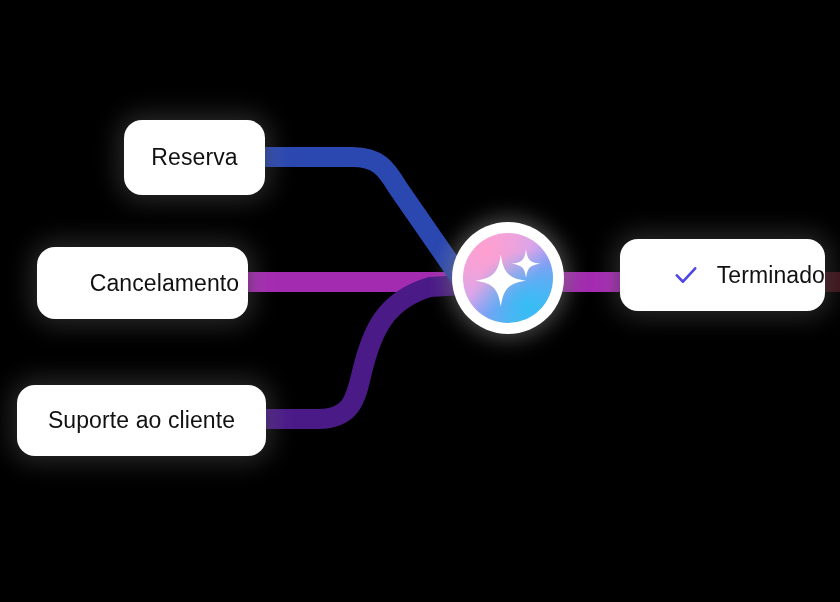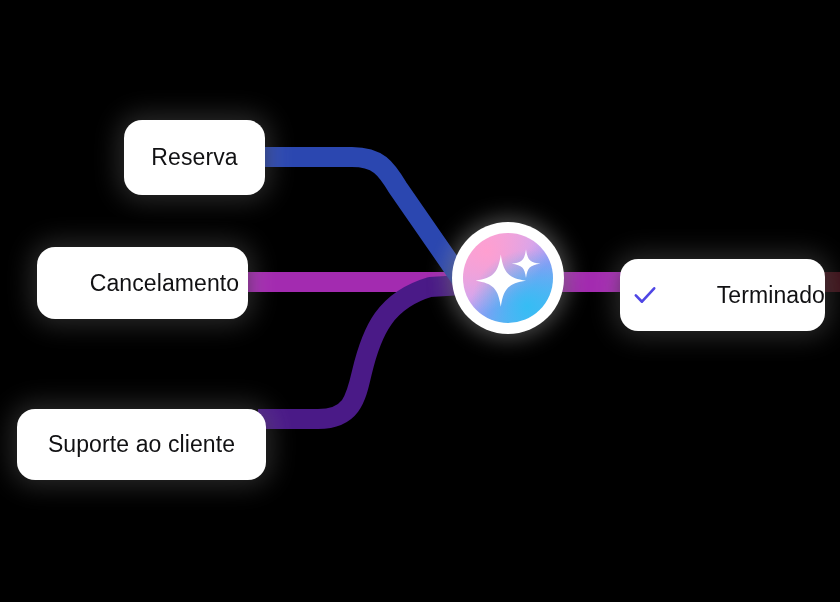--- a/index.html
+++ b/index.html
@@ -65,28 +65,27 @@
     top: 247px;
     width: 211px;
     height: 72px;
     padding-left: 44px;
   }
   #node-suporte {
     left: 17px;
     top: 385px;
     width: 249px;
     height: 71px;
-    margin-top: 24px;
   }
   #node-terminado {
     left: 620px;
-    top: 259px;
+    top: 239px;
     width: 205px;
     height: 72px;
-    justify-content: space-between;
+    justify-content: flex-end;
     padding-left: 12px;
   }
   #node-terminado .node-label {
     margin-left: 18px;
   }
   .check-icon {
     width: 26px;
     height: 26px;
     flex: 0 0 auto;
     display: block;

